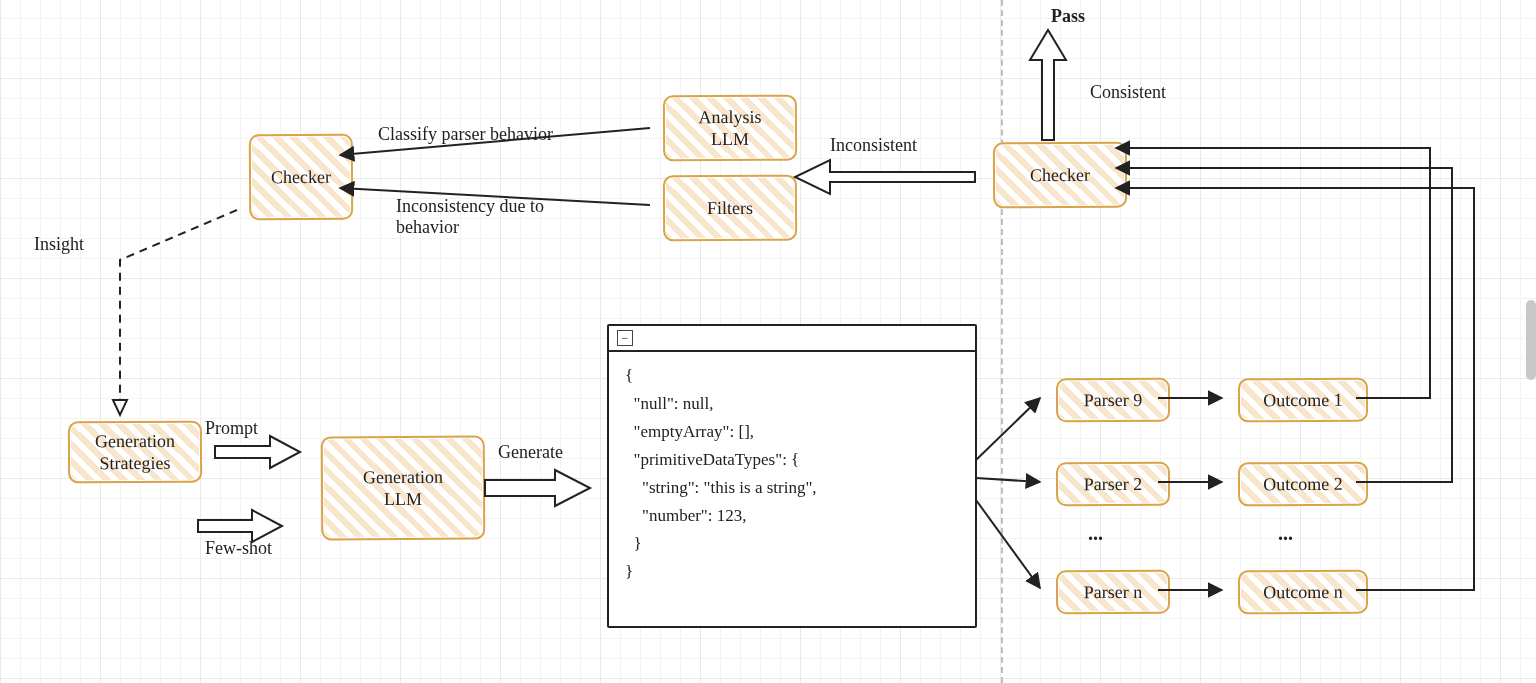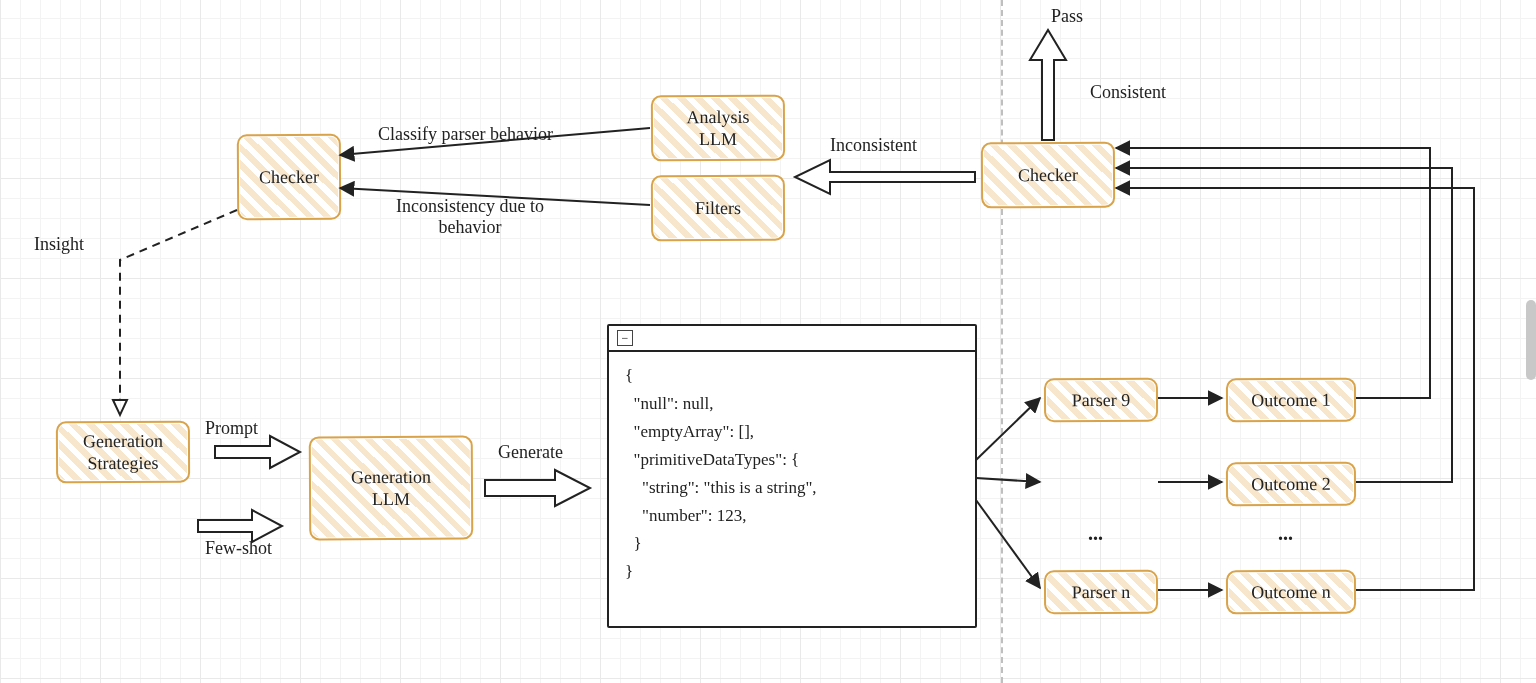--- a/index.html
+++ b/index.html
@@ -15,23 +15,24 @@
     background-position:0 78px,0 78px,0 -2px,0 -2px;
   }
   .vline{position:absolute;top:0;bottom:0;width:0;border-left:2px dashed #bfbfbf;}
   .scrollbar{position:absolute;right:0;top:300px;width:10px;height:80px;background:#c8c8c8;border-radius:5px}
   
   .box{position:absolute;border:2px solid #d9a34a;border-radius:10px;background:
     repeating-linear-gradient(45deg,rgba(233,184,110,.35) 0 6px,rgba(255,255,255,0) 6px 12px),#fff;
     display:flex;align-items:center;justify-content:center;text-align:center;
     font-size:18px;line-height:1.25;color:#222;box-shadow:0 0 0 1px #fff inset;
     transform:rotate(-.3deg);
+    margin-left:12px;
   }
   .label{position:absolute;font-size:18px;color:#222;white-space:nowrap}
-  .label.big{font-weight:400}
+  .label.big{font-weight:700}
   
   .codewin{position:absolute;background:#fff;border:2px solid #222;border-radius:2px}
   .codewin .titlebar{height:24px;border-bottom:2px solid #222;position:relative;background:#fff}
   .codewin .minbtn{position:absolute;left:8px;top:4px;width:14px;height:14px;border:1px solid #444;background:#fff;display:flex;align-items:center;justify-content:center;font-size:12px;line-height:1}
   .codewin pre{margin:0;padding:10px 16px 14px;font-family:'Comic Sans MS',cursive;font-size:17px;line-height:1.65;white-space:pre;color:#222}
   svg.overlay{position:absolute;inset:0;width:1536px;height:683px;pointer-events:none}
   .ellips{position:absolute;font-size:20px;font-weight:700;color:#222}
 </style>
 </head>
 <body>
@@ -74,20 +75,23 @@
   "primitiveDataTypes": {
     "string": "this is a string",
     "number": 123,
   }
 }</pre>
   </div>
 
   <div class="box" style="left:1044px;top:378px;width:110px;height:40px">
       <span>Parser 9</span>
     </div>
+  <div class="box" style="left:1044px;top:462px;width:110px;height:40px">
+      <span>Parser 2</span>
+    </div>
   <div class="box" style="left:1044px;top:570px;width:110px;height:40px">
       <span>Parser n</span>
     </div>
 
   <div class="box" style="left:1226px;top:378px;width:126px;height:40px">
       <span>Outcome 1</span>
     </div>
   <div class="box" style="left:1226px;top:462px;width:126px;height:40px">
       <span>Outcome 2</span>
     </div>
@@ -95,21 +99,21 @@
       <span>Outcome n</span>
     </div>
 
   <div class="ellips" style="left:1088px;top:522px">...</div>
   <div class="ellips" style="left:1278px;top:522px">...</div>
 
   <div class="label big" style="left:1051px;top:6px">Pass</div>
   <div class="label" style="left:1090px;top:82px">Consistent</div>
   <div class="label" style="left:830px;top:135px">Inconsistent</div>
   <div class="label" style="left:378px;top:124px">Classify parser behavior</div>
-  <div class="label" style="left:396px;top:196px;white-space:pre-line;text-align:center">Inconsistency due to
+  <div class="label" style="left:396px;top:196px;white-space:pre-line;text-align:left">Inconsistency due to
 behavior</div>
   <div class="label" style="left:34px;top:234px">Insight</div>
   <div class="label" style="left:205px;top:418px">Prompt</div>
   <div class="label" style="left:205px;top:538px">Few-shot</div>
   <div class="label" style="left:498px;top:442px">Generate</div>
 
   <svg class="overlay">
     <defs>
       <marker id="ah" viewBox="0 0 10 10" refX="9" refY="5" markerWidth="8" markerHeight="8" orient="auto-start-reverse">
         <path d="M0 0 L10 5 L0 10 z" fill="#222"></path>

